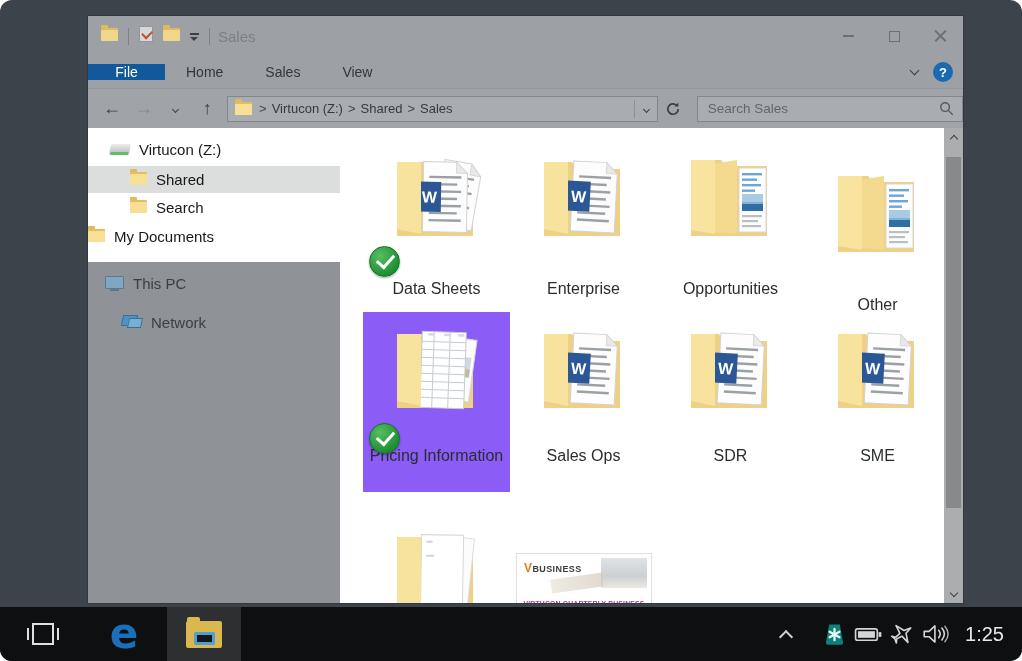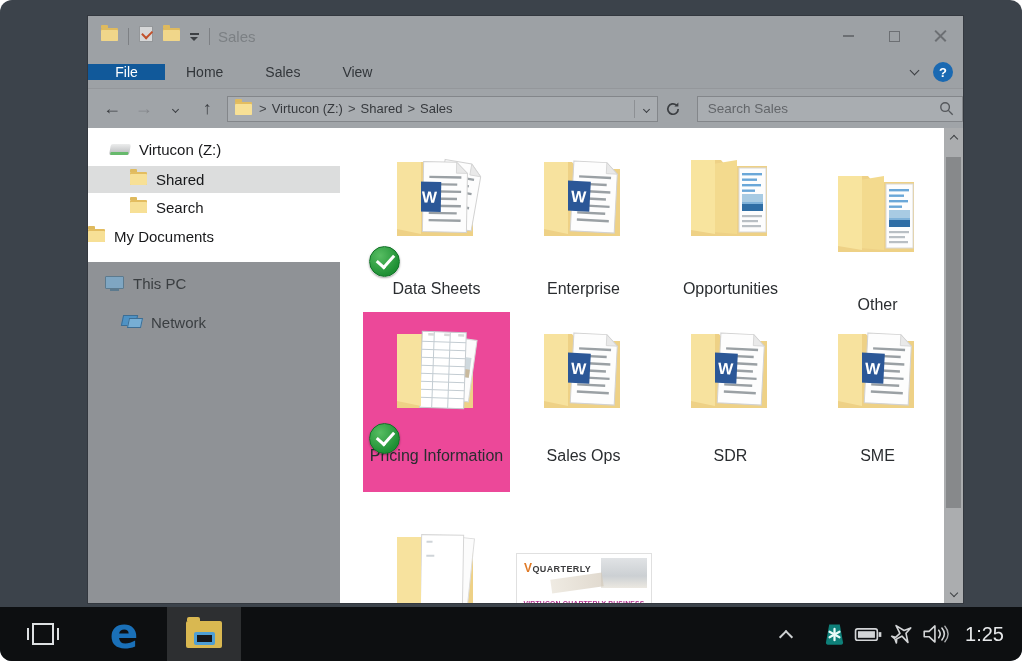--- a/index.html
+++ b/index.html
@@ -45,21 +45,21 @@
   .main{position:absolute;top:112px;left:0;right:0;bottom:0;overflow:hidden;}
   .sidebar{position:absolute;left:0;top:0;width:252px;bottom:0;background:#8f9296;}
   .sidebar-bright{position:absolute;left:0;top:0;right:0;height:134px;background:#ffffff;}
   .trow{position:absolute;left:0;right:0;height:27px;display:flex;align-items:center;font-size:15px;color:#17181a;}
   .trow.selrow{background:#dcdddd;}
   .trow.dim{color:#3a3e41;}
   .trow .tlabel{margin-left:9px;}
 
   .content{position:absolute;left:252px;top:0;right:19px;bottom:0;background:#fff;}
   .cell{position:absolute;width:147px;}
-  .cell.sel{background:#ec4899;}
+  .cell.sel{background:#8b5cf6;}
   .ficon{position:absolute;left:50%;transform:translateX(-50%);top:6px;width:104px;height:104px;}
   .flabel{position:absolute;left:2px;right:2px;text-align:center;font-size:16px;color:#2a2d30;line-height:1.42;}
   .badge{position:absolute;width:31px;height:31px;border-radius:50%;background:radial-gradient(circle at 35% 30%,#57bd62,#1d8f33 72%);border:1px solid #127128;box-shadow:0 1px 2px rgba(0,0,0,.35);}
   .badge::after{content:"";position:absolute;left:7px;top:7px;width:14px;height:8px;border-left:3.6px solid #fff;border-bottom:3.6px solid #fff;transform:rotate(-48deg);}
   .thumbdoc{position:absolute;left:6px;top:38px;width:136px;height:80px;background:#fff;border:1px solid #e0e0e0;overflow:hidden;}
   .thumb-logo{position:absolute;left:7px;top:7px;font-size:9px;font-weight:bold;color:#3b3b3d;letter-spacing:.4px;}
   .thumb-logo .vv{color:#e07b28;font-size:12px;}
   .thumb-city{position:absolute;right:4px;top:4px;width:46px;height:30px;background:linear-gradient(180deg,#d9dcdf 0%,#bfc4c8 60%,#e7e3da 100%);opacity:.8;}
   .thumb-pen{position:absolute;left:34px;top:22px;width:52px;height:14px;background:linear-gradient(90deg,#e8e2d6,#d4cabb);transform:rotate(-8deg);opacity:.7;}
   .thumb-title{position:absolute;left:0;right:0;top:46px;text-align:center;font-size:6.8px;font-weight:bold;color:#b0308d;letter-spacing:.2px;}
@@ -409,21 +409,21 @@
                 <g transform="rotate(1 58 52)">
                   <rect x="36" y="14" width="42" height="76" fill="#ffffff" stroke="#d6d6d6"></rect>
                   <rect x="41" y="20" width="6" height="2" fill="#cfd4d8"></rect>
                   <rect x="41" y="34" width="8" height="2" fill="#cfd4d8"></rect>
                 </g>
                 <path d="M12 16 h24 v72 l-24 -5 Z" fill="#f7e29e"></path>
               </svg></div>
           </div>
           <div class="cell" style="left: 170px; top: 387px; width: 147px; height: 120px;">
             <div class="thumbdoc">
-              <div class="thumb-logo"><span class="vv">V</span><span>QUARTERLY</span></div>
+              <div class="thumb-logo"><span class="vv">V</span><span>BUSINESS</span></div>
               <div class="thumb-city"></div>
               <div class="thumb-pen"></div>
               <div class="thumb-title">VIRTUCON QUARTERLY BUSINESS REVIEW</div>
             </div>
           </div>
         </div>
       <div class="scroll">
         <div class="schev up">
             <span></span>
           </div>

